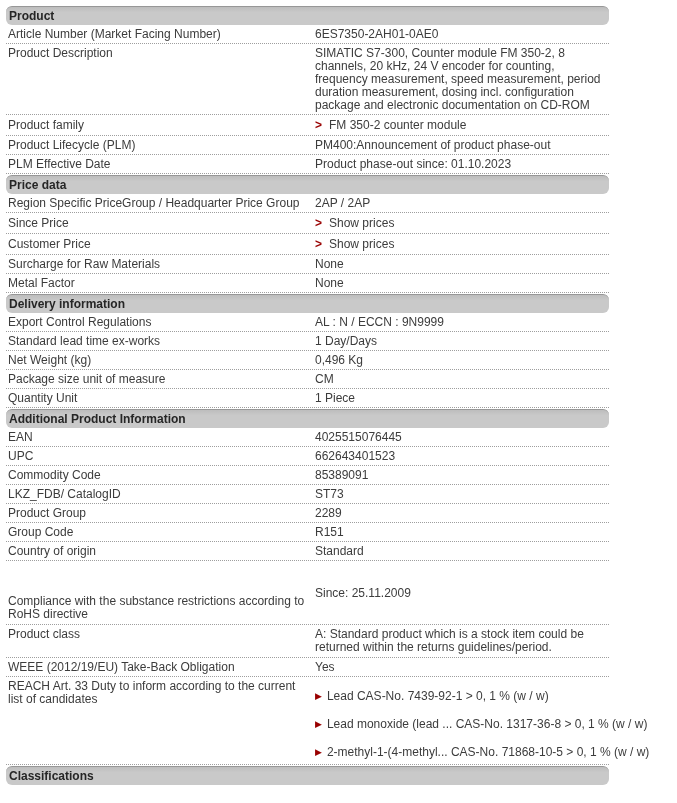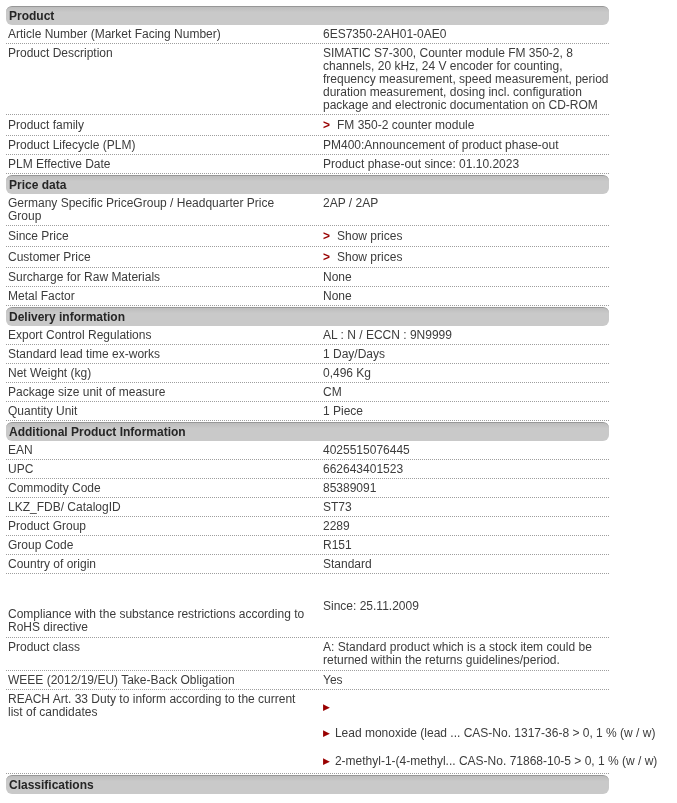--- a/index.html
+++ b/index.html
@@ -35,21 +35,20 @@
   .row-center { align-items: center; }
   .cell-label {
     flex: 0 0 309px;
     width: 309px;
     padding: 0 6px 0 2px;
   }
   .cell-value {
     flex: 1 1 auto;
     min-width: 0;
     overflow: visible;
-    margin-left: 8px;
   }
   .row-link { padding: 4px 0 3px 0; }
   a.inline-link {
     color: #3c3c3c;
     text-decoration: none;
     cursor: pointer;
     display: inline-flex;
     align-items: baseline;
     white-space: nowrap;
   }
@@ -115,21 +114,21 @@
   </div>
 
   <div class="row">
     <div class="cell-label">PLM Effective Date</div>
     <div class="cell-value">Product phase-out since: 01.10.2023</div>
   </div>
 
   <div class="sec-header">Price data</div>
 
   <div class="row">
-    <div class="cell-label">Germany Specific PriceGroup / Headquarter Price Group</div>
+    <div class="cell-label">Region Specific PriceGroup / Headquarter Price Group</div>
     <div class="cell-value">2AP / 2AP</div>
   </div>
 
   <div class="row row-link">
     <div class="cell-label">Since Price</div>
     <div class="cell-value">
       <a class="inline-link">
         <span class="chev">&gt;</span>
         <span>Show prices</span>
       </a>
@@ -235,20 +234,21 @@
   <div class="row">
     <div class="cell-label">WEEE (2012/19/EU) Take-Back Obligation</div>
     <div class="cell-value">Yes</div>
   </div>
 
   <div class="row">
     <div class="cell-label">REACH Art. 33 Duty to inform according to the current list of candidates</div>
     <div class="cell-value reach-value">
       <div class="reach-item">
         <span class="tri">▶</span>
+        <a class="reach-link">Lead CAS-No. 7439-92-1 &gt; 0, 1 % (w / w)</a>
       </div>
       <div class="reach-item">
         <span class="tri">▶</span>
         <a class="reach-link">Lead monoxide (lead ... CAS-No. 1317-36-8 &gt; 0, 1 % (w / w)</a>
       </div>
       <div class="reach-item">
         <span class="tri">▶</span>
         <a class="reach-link">2-methyl-1-(4-methyl... CAS-No. 71868-10-5 &gt; 0, 1 % (w / w)</a>
       </div>
     </div>

